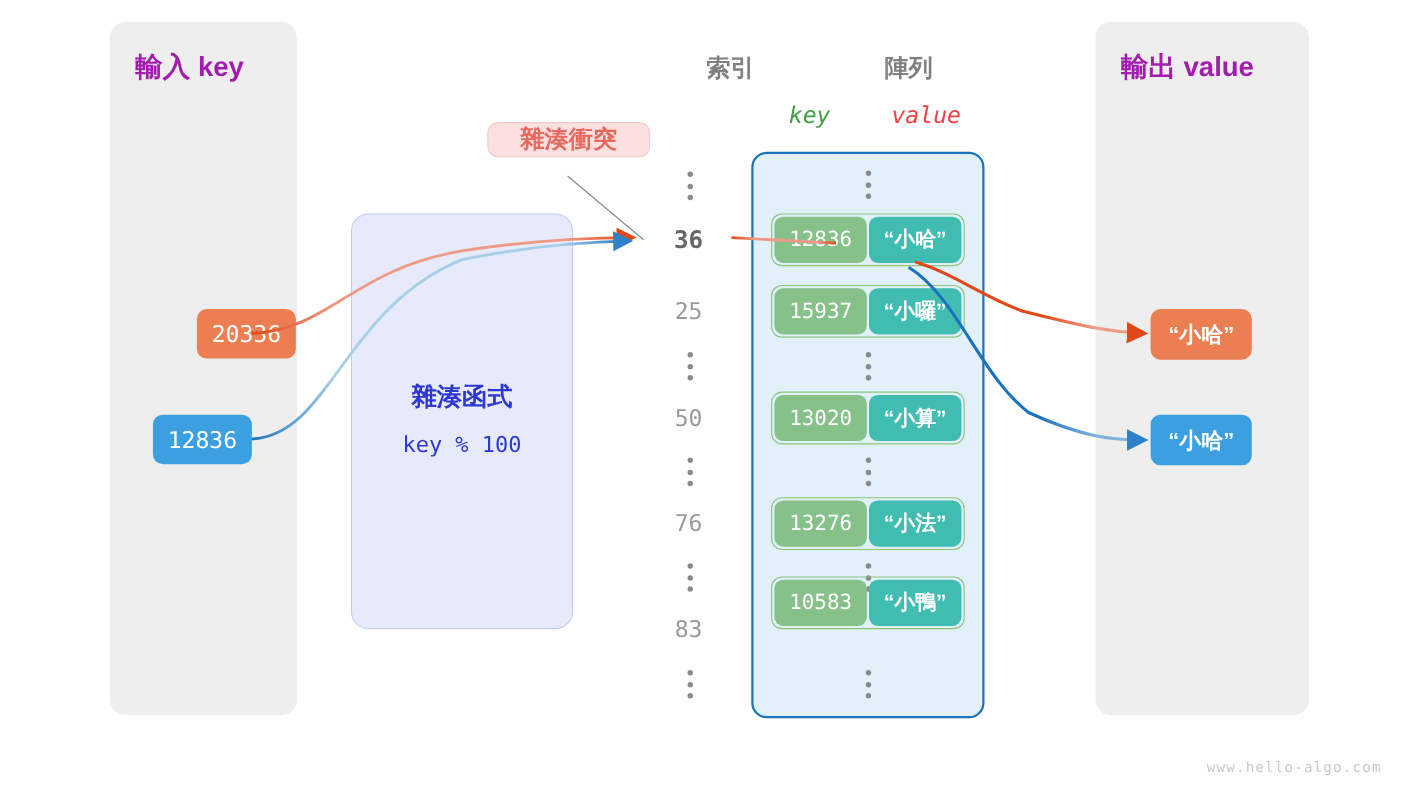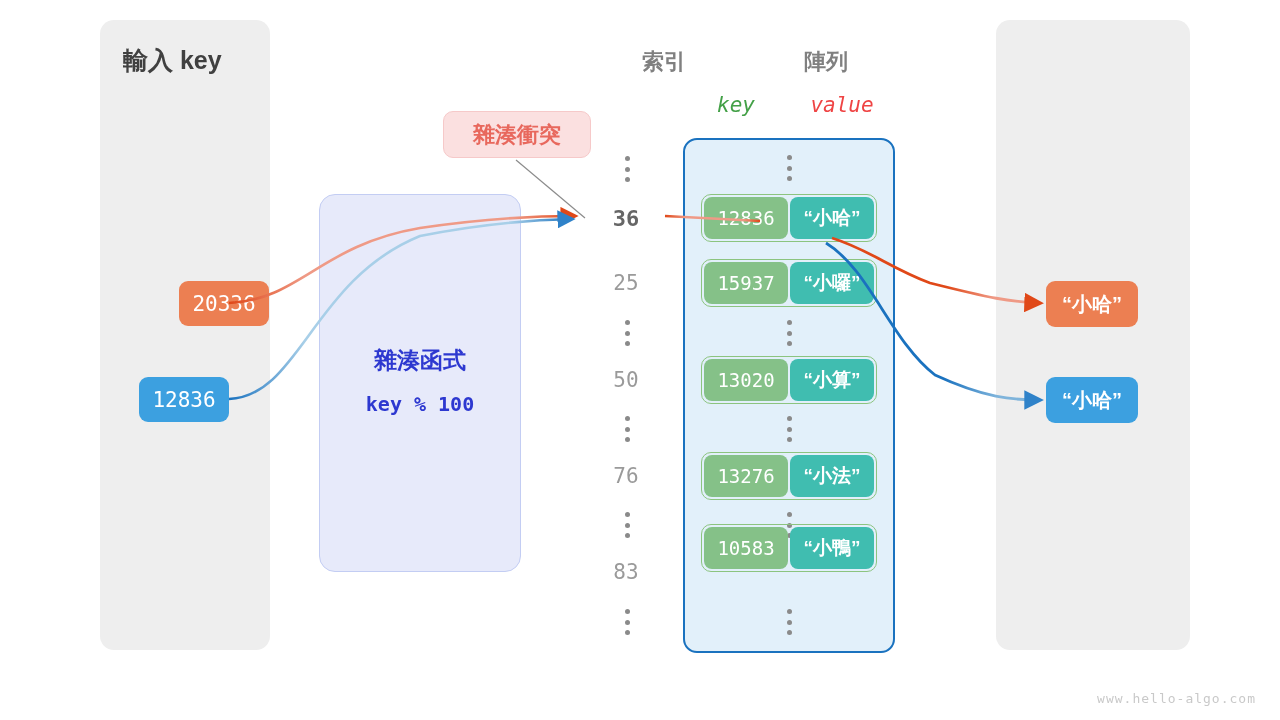--- a/index.html
+++ b/index.html
@@ -25,21 +25,21 @@
     background: #eeeeee;
     border-radius: 14px;
   }
   #input-panel  { left: 100px; top: 20px;  width: 170px; height: 630px; }
   #output-panel { left: 996px; top: 20px;  width: 194px; height: 630px; }
 
   .panel-title {
     position: absolute;
     font-size: 25px;
     font-weight: bold;
-    color: #404040;
+    color: #a21caf;
     white-space: nowrap;
   }
   #input-title  { left: 123px; top: 44px; }
   #output-title { left: 1019px; top: 44px; }
 
   .col-title {
     position: absolute;
     font-size: 22px;
     font-weight: bold;
     color: #808080;
@@ -68,31 +68,31 @@
     font-weight: bold;
     color: #2d38d0;
     white-space: nowrap;
   }
   #hash-expr {
     position: absolute;
     left: 319px; top: 392px;
     width: 202px;
     text-align: center;
     font-size: 20px;
-    font-weight: bold;
+    font-weight: normal;
     color: #2d38d0;
     font-family: "DejaVu Sans Mono", "Liberation Mono", monospace;
     white-space: nowrap;
   }
 
   
   #collision-box {
     position: absolute;
     left: 443px; top: 111px;
-    width: 148px; height: 47px;
+    width: 148px; height: 32px;
     background: #fbe0e0;
     border: 1.5px solid #f6c9c9;
     border-radius: 10px;
     box-sizing: border-box;
     display: flex;
     align-items: center;
     justify-content: center;
   }
   #collision-label {
     font-size: 22px;
@@ -248,20 +248,21 @@
 </style>
 </head>
 <body>
 
 <div id="stage">
 
   <div class="panel" id="input-panel"></div>
   <div class="panel-title" id="input-title">輸入 key</div>
 
   <div class="panel" id="output-panel"></div>
+  <div class="panel-title" id="output-title">輸出 value</div>
 
   <div class="col-title" id="index-title">索引</div>
   <div class="col-title" id="array-title">陣列</div>
 
   <div id="kv-legend">
     <span id="legend-key">key</span>
     <span id="legend-value">value</span>
   </div>
 
   <div id="hash-box"></div>

